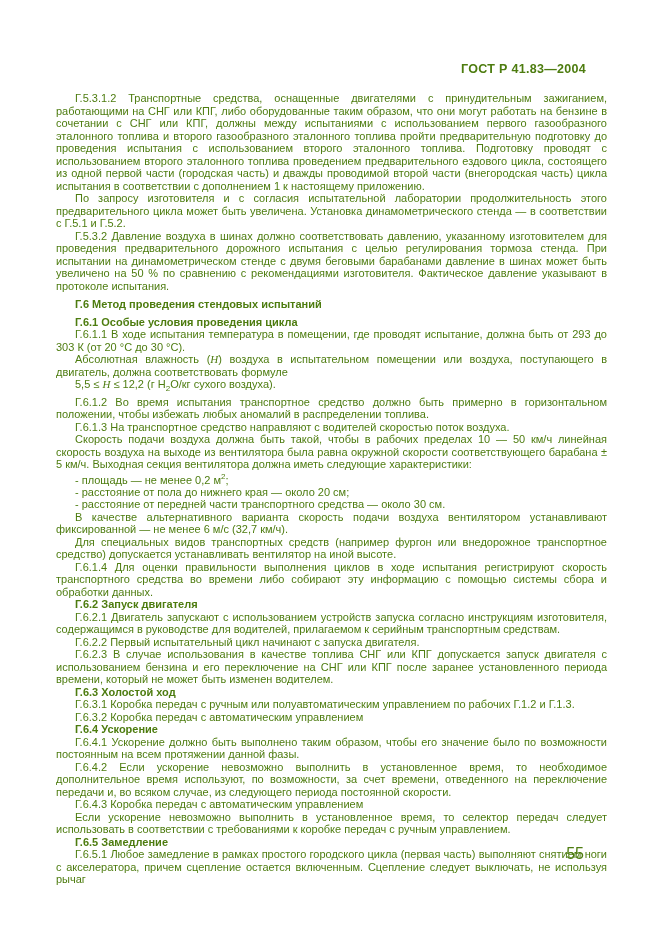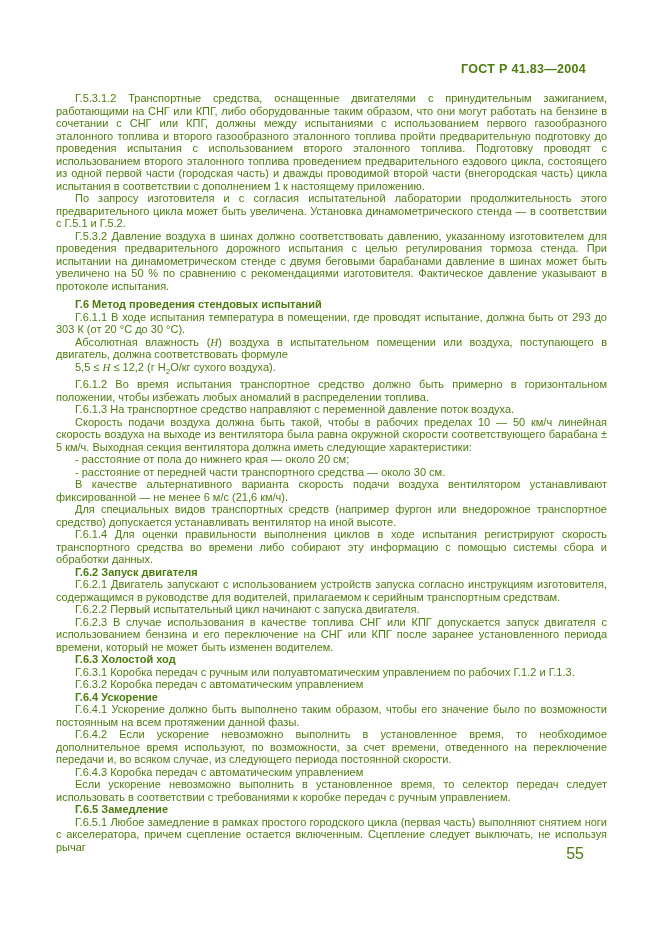--- a/index.html
+++ b/index.html
@@ -78,29 +78,31 @@
 <div class="page">
   <div class="header">
     <span>ГОСТ Р 41.83—2004</span>
   </div>
 
   <div class="content">
       <p class="b-p"><span class="run">Г.5.3.1.2 Транспортные средства, оснащенные двигателями с принудительным зажиганием, работающими на СНГ или КПГ, либо оборудованные таким образом, что они могут работать на бензине в сочетании с СНГ или КПГ, должны между испытаниями с использованием первого газообразного эталонного топлива и второго газообразного эталонного топлива пройти предварительную подготовку до проведения испытания с использованием второго эталонного топлива. Подготовку проводят с использованием второго эталонного топлива проведением предварительного ездового цикла, состоящего из одной первой части (городская часть) и дважды проводимой второй части (внегородская часть) цикла испытания в соответствии с дополнением 1 к настоящему приложению.</span></p>
       <p class="b-p"><span class="run">По запросу изготовителя и с согласия испытательной лаборатории продолжительность этого предварительного цикла может быть увеличена. Установка динамометрического стенда — в соответствии с Г.5.1 и Г.5.2.</span></p>
       <p class="b-p"><span class="run">Г.5.3.2 Давление воздуха в шинах должно соответствовать давлению, указанному изготовителем для проведения предварительного дорожного испытания с целью регулирования тормоза стенда. При испытании на динамометрическом стенде с двумя беговыми барабанами давление в шинах может быть увеличено на 50 % по сравнению с рекомендациями изготовителя. Фактическое давление указывают в протоколе испытания.</span></p>
       <p class="b-h1"><span class="run">Г.6 Метод проведения стендовых испытаний</span></p>
+      <p class="b-h2"><span class="run">Г.6.1 Особые условия проведения цикла</span></p>
       <p class="b-p"><span class="run">Г.6.1.1 В ходе испытания температура в помещении, где проводят испытание, должна быть от 293 до 303 К (от 20 °С до 30 °С).</span></p>
       <p class="b-p"><span class="run">Абсолютная влажность (</span><span class="run-i">H</span><span class="run">) воздуха в испытательном помещении или воздуха, поступающего в двигатель, должна соответствовать формуле</span></p>
       <p class="b-formula"><span class="run">5,5 ≤ </span><span class="run-i">H</span><span class="run"> ≤  12,2 (г H</span><span class="run-sub">2</span><span class="run">O/кг сухого воздуха).</span></p>
       <p class="b-p"><span class="run">Г.6.1.2 Во время испытания транспортное средство должно быть примерно в горизонтальном положении, чтобы избежать любых аномалий в распределении топлива.</span></p>
-      <p class="b-p"><span class="run">Г.6.1.3 На транспортное средство направляют с переменной давление поток воздуха.</span></p>
+      <p class="b-p"><span class="run">Г.6.1.3 На транспортное средство направляют с водителей скоростью поток воздуха.</span></p>
       <p class="b-p"><span class="run">Скорость подачи воздуха должна быть такой, чтобы в рабочих пределах 10 — 50 км/ч линейная скорость воздуха на выходе из вентилятора была равна окружной скорости соответствующего барабана ± 5 км/ч. Выходная секция вентилятора должна иметь следующие характеристики:</span></p>
+      <p class="b-list"><span class="run">- площадь —  не менее 0,2 м</span><span class="run-sup">2</span><span class="run">;</span></p>
       <p class="b-list"><span class="run">- расстояние от пола до нижнего края  — около 20 см;</span></p>
       <p class="b-list"><span class="run">- расстояние от передней части транспортного средства — около 30 см.</span></p>
-      <p class="b-p"><span class="run">В качестве альтернативного варианта скорость подачи воздуха вентилятором устанавливают фиксированной — не менее 6 м/с (21,6 км/ч).</span></p>
+      <p class="b-p"><span class="run">В качестве альтернативного варианта скорость подачи воздуха вентилятором устанавливают фиксированной — не менее 6 м/с (32,7 км/ч).</span></p>
       <p class="b-p"><span class="run">Для специальных видов транспортных средств (например фургон или внедорожное транспортное средство) допускается устанавливать вентилятор на иной высоте.</span></p>
       <p class="b-p"><span class="run">Г.6.1.4 Для оценки правильности выполнения циклов в ходе испытания регистрируют скорость транспортного средства во времени либо собирают эту информацию с помощью системы сбора и обработки данных.</span></p>
       <p class="b-h2"><span class="run">Г.6.2 Запуск двигателя</span></p>
       <p class="b-p"><span class="run">Г.6.2.1 Двигатель запускают с использованием устройств запуска согласно инструкциям изготовителя, содержащимся в руководстве для водителей, прилагаемом к серийным транспортным средствам.</span></p>
       <p class="b-p"><span class="run">Г.6.2.2 Первый испытательный цикл начинают с запуска двигателя.</span></p>
       <p class="b-p"><span class="run">Г.6.2.3 В случае использования в качестве топлива СНГ или КПГ допускается запуск двигателя с использованием бензина и его переключение на СНГ или КПГ после заранее установленного периода времени, который не может быть изменен водителем.</span></p>
       <p class="b-h2"><span class="run">Г.6.3 Холостой ход</span></p>
       <p class="b-p"><span class="run">Г.6.3.1 Коробка передач с ручным или полуавтоматическим управлением по рабочих Г.1.2 и Г.1.3.</span></p>
       <p class="b-p"><span class="run">Г.6.3.2 Коробка передач с автоматическим управлением</span></p>
       <p class="b-h2"><span class="run">Г.6.4 Ускорение</span></p>

